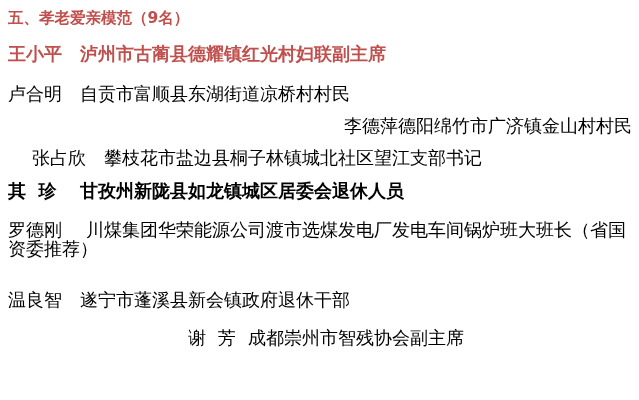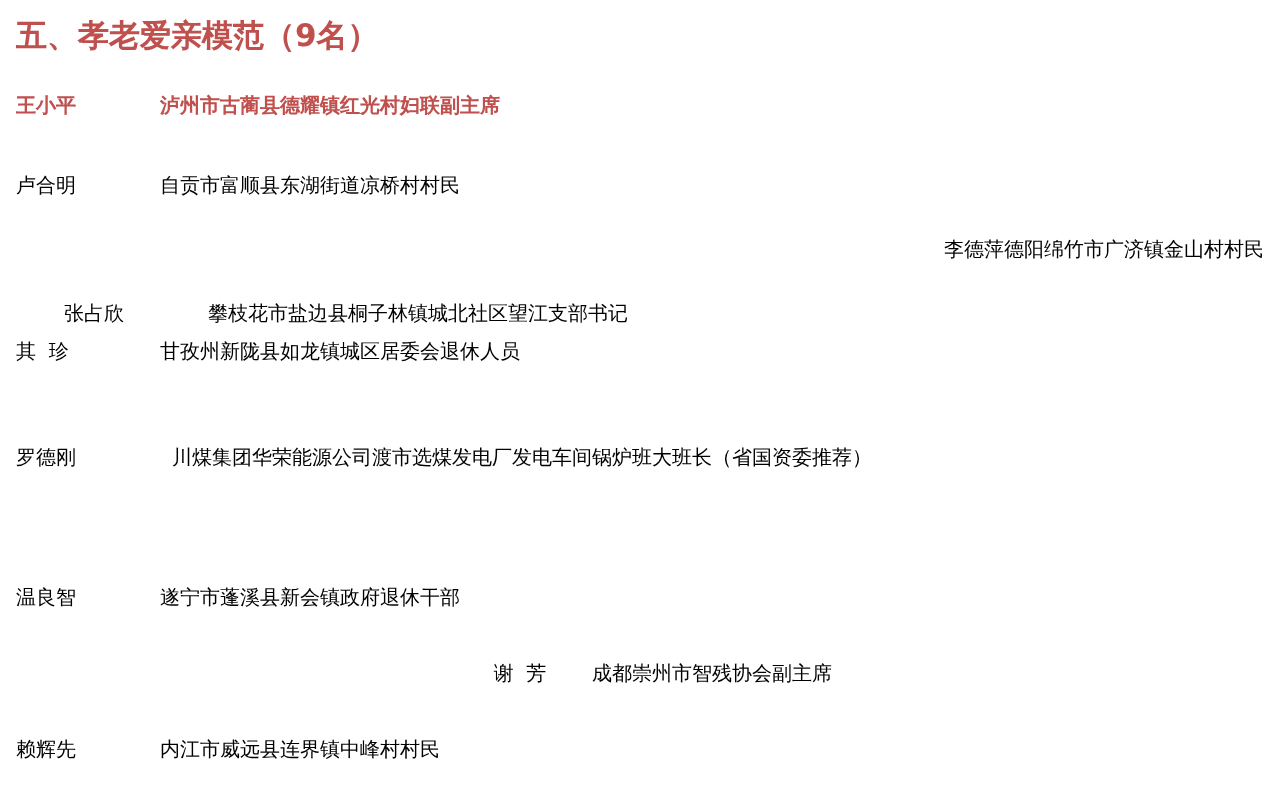--- a/index.html
+++ b/index.html
@@ -30,21 +30,21 @@
     font-size: 15.5px;
     font-weight: bold;
     color: #C0504D;
     letter-spacing: 0px;
     white-space: nowrap;
   }
   .entry {
     position: absolute;
     left: 8px;
     width: 624px;
-    font-size: 10px;
+    font-size: 18px;
     line-height: 19px;
     white-space: nowrap;
   }
   .entry .name {
     display: inline-block;
     white-space: pre;
   }
   .entry .desc {
     display: inline;
   }
@@ -59,21 +59,21 @@
     white-space: normal;
     width: 624px;
   }
   .entry.wrap .desc {
     display: inline;
   }
   .row-1 { top: 44px; }
   .row-2 { top: 84px; }
   .row-3 { top: 116px; text-align: right; }
   .row-4 { top: 148px; margin-left: 24px; }
-  .row-5 { top: 167px; }
+  .row-5 { top: 181px; font-weight: bold; }
   .row-6 { top: 220px; }
   .row-7 { top: 290px; }
   .row-8 { top: 328px; text-align: center; }
   .row-9 { top: 366px; }
   .name-col {
     display: inline-block;
     width: 72px;
     white-space: pre;
   }
   .name-col.nc-wide {
@@ -112,17 +112,14 @@
   </div>
 
   <div class="entry row-7">
     <span class="name name-col">温良智</span><span class="desc">遂宁市蓬溪县新会镇政府退休干部</span>
   </div>
 
   <div class="entry row-8">
     <span class="name name-col">谢  芳</span><span class="desc">成都崇州市智残协会副主席</span>
   </div>
 
-  <div class="entry row-9">
-    <span class="name name-col">赖辉先</span><span class="desc">内江市威远县连界镇中峰村村民</span>
-  </div>
 
 </div>
 
 </body></html>

